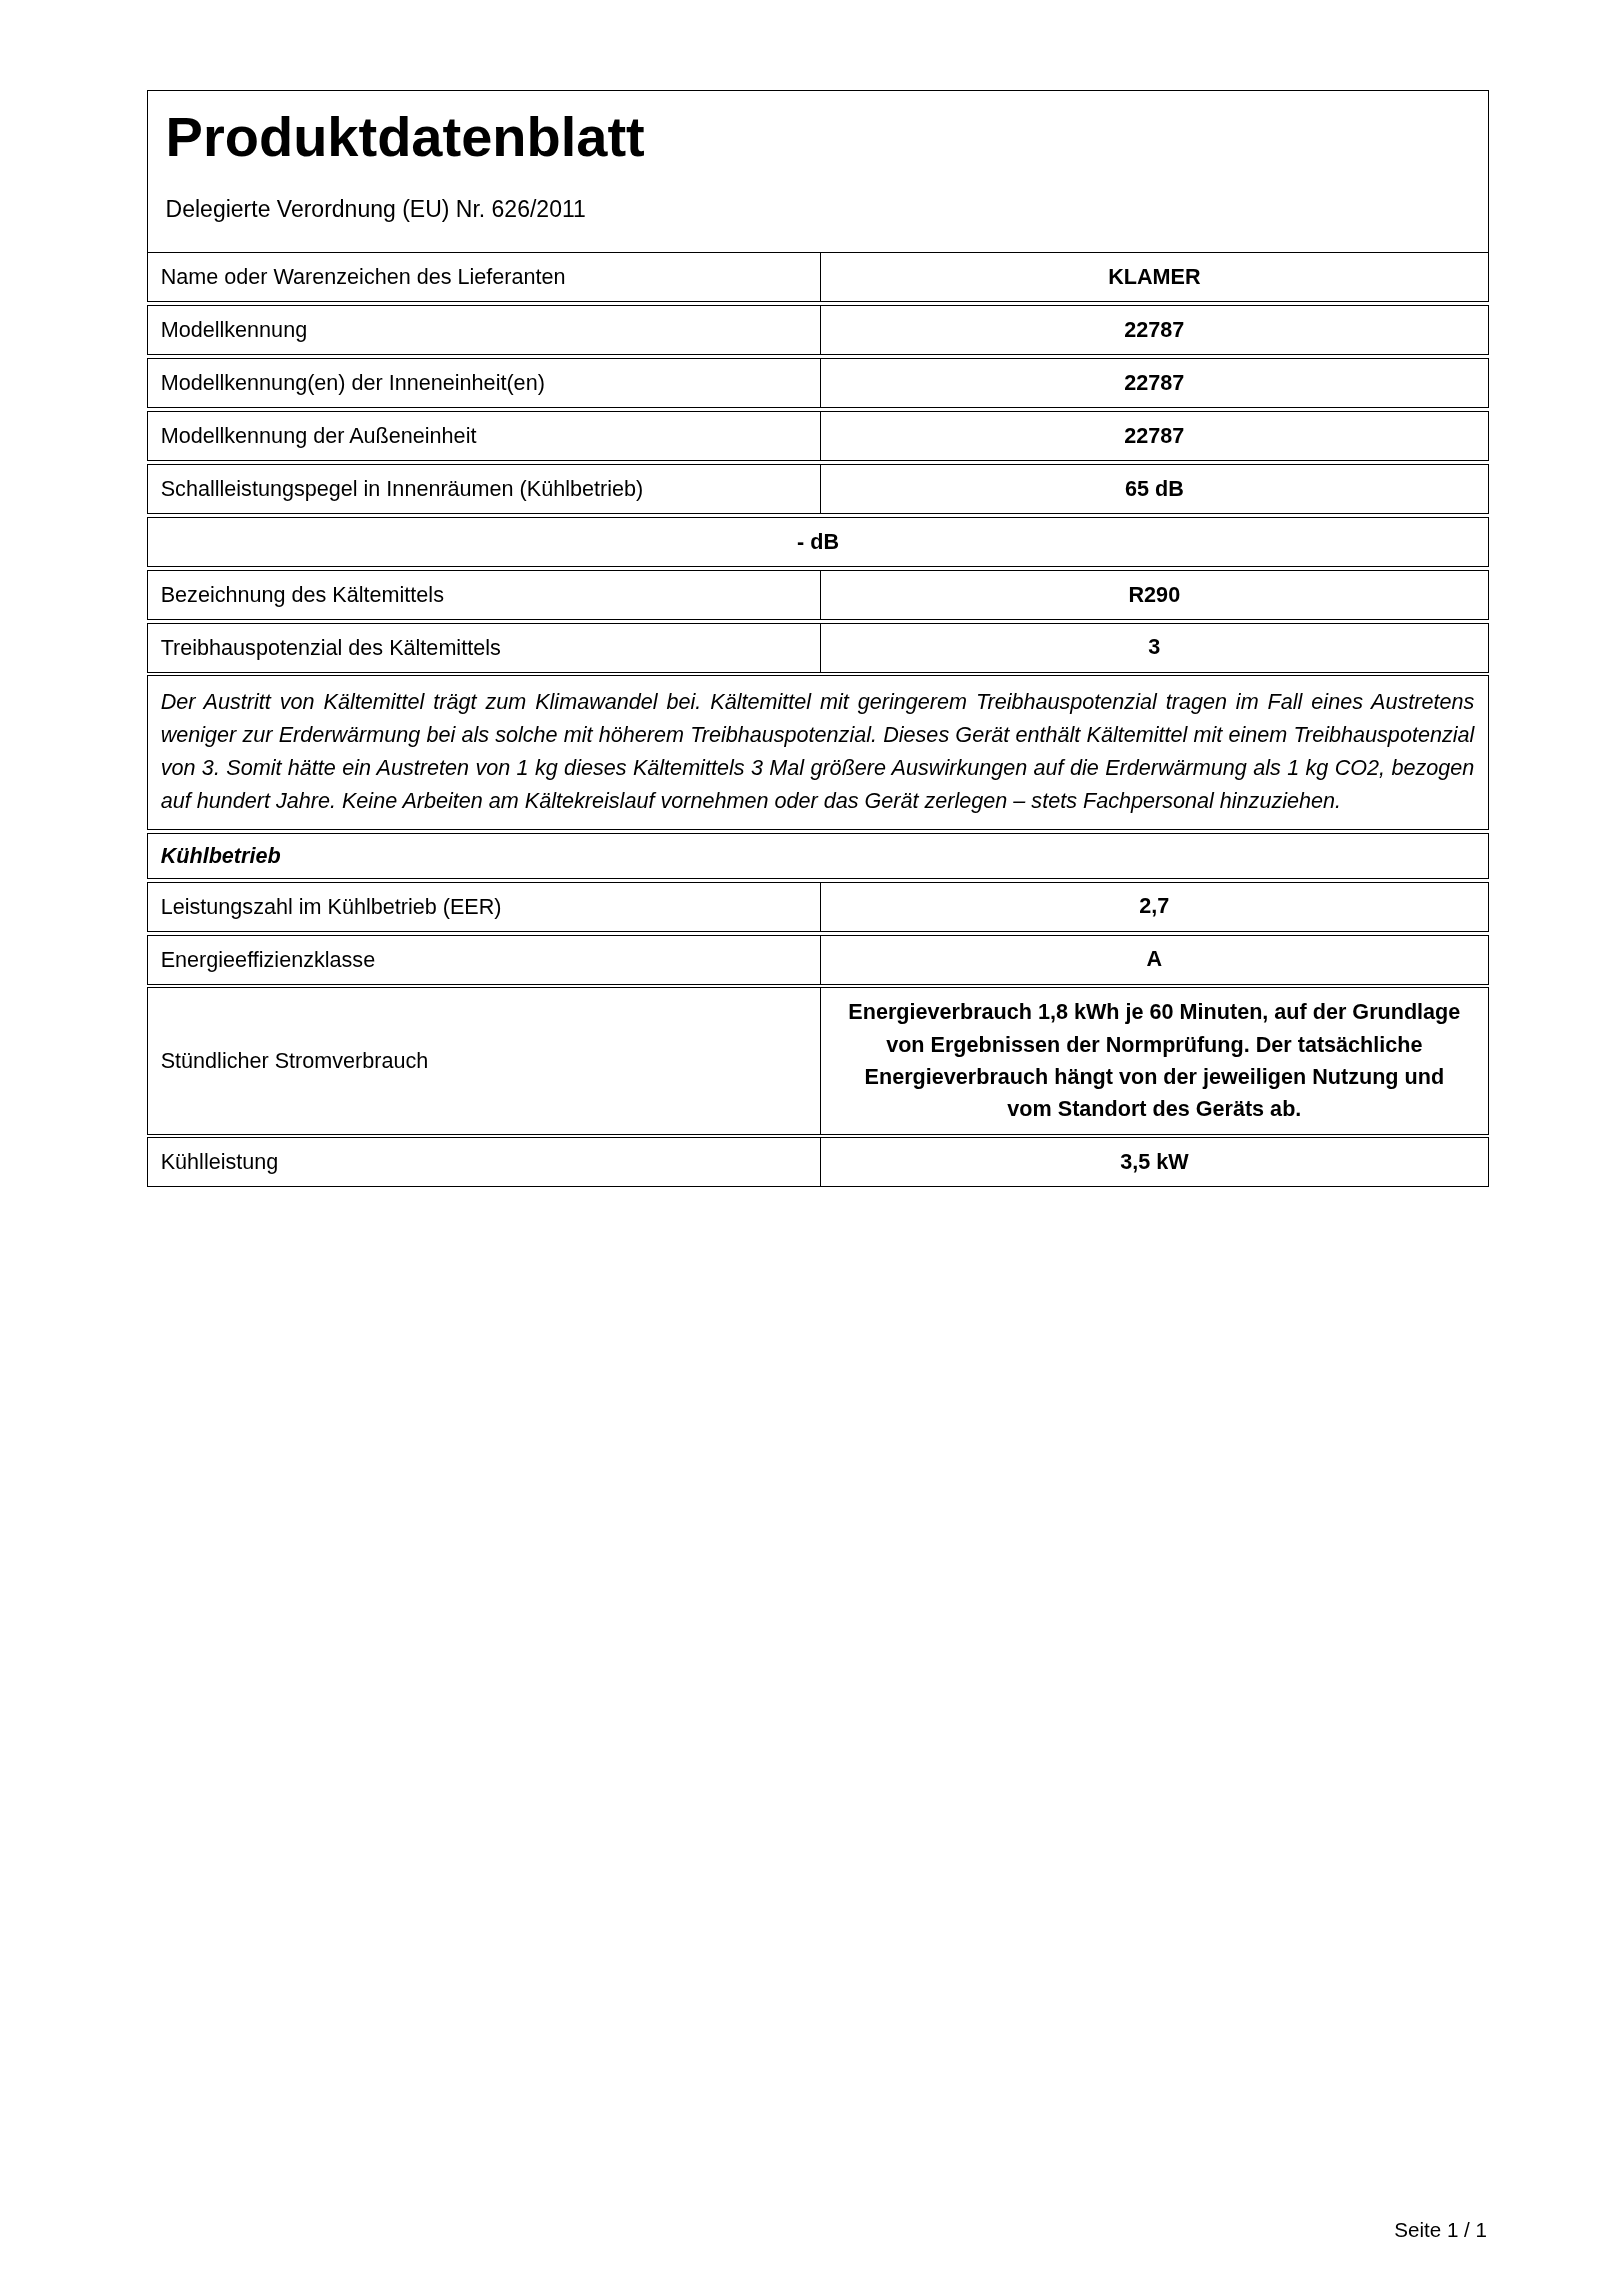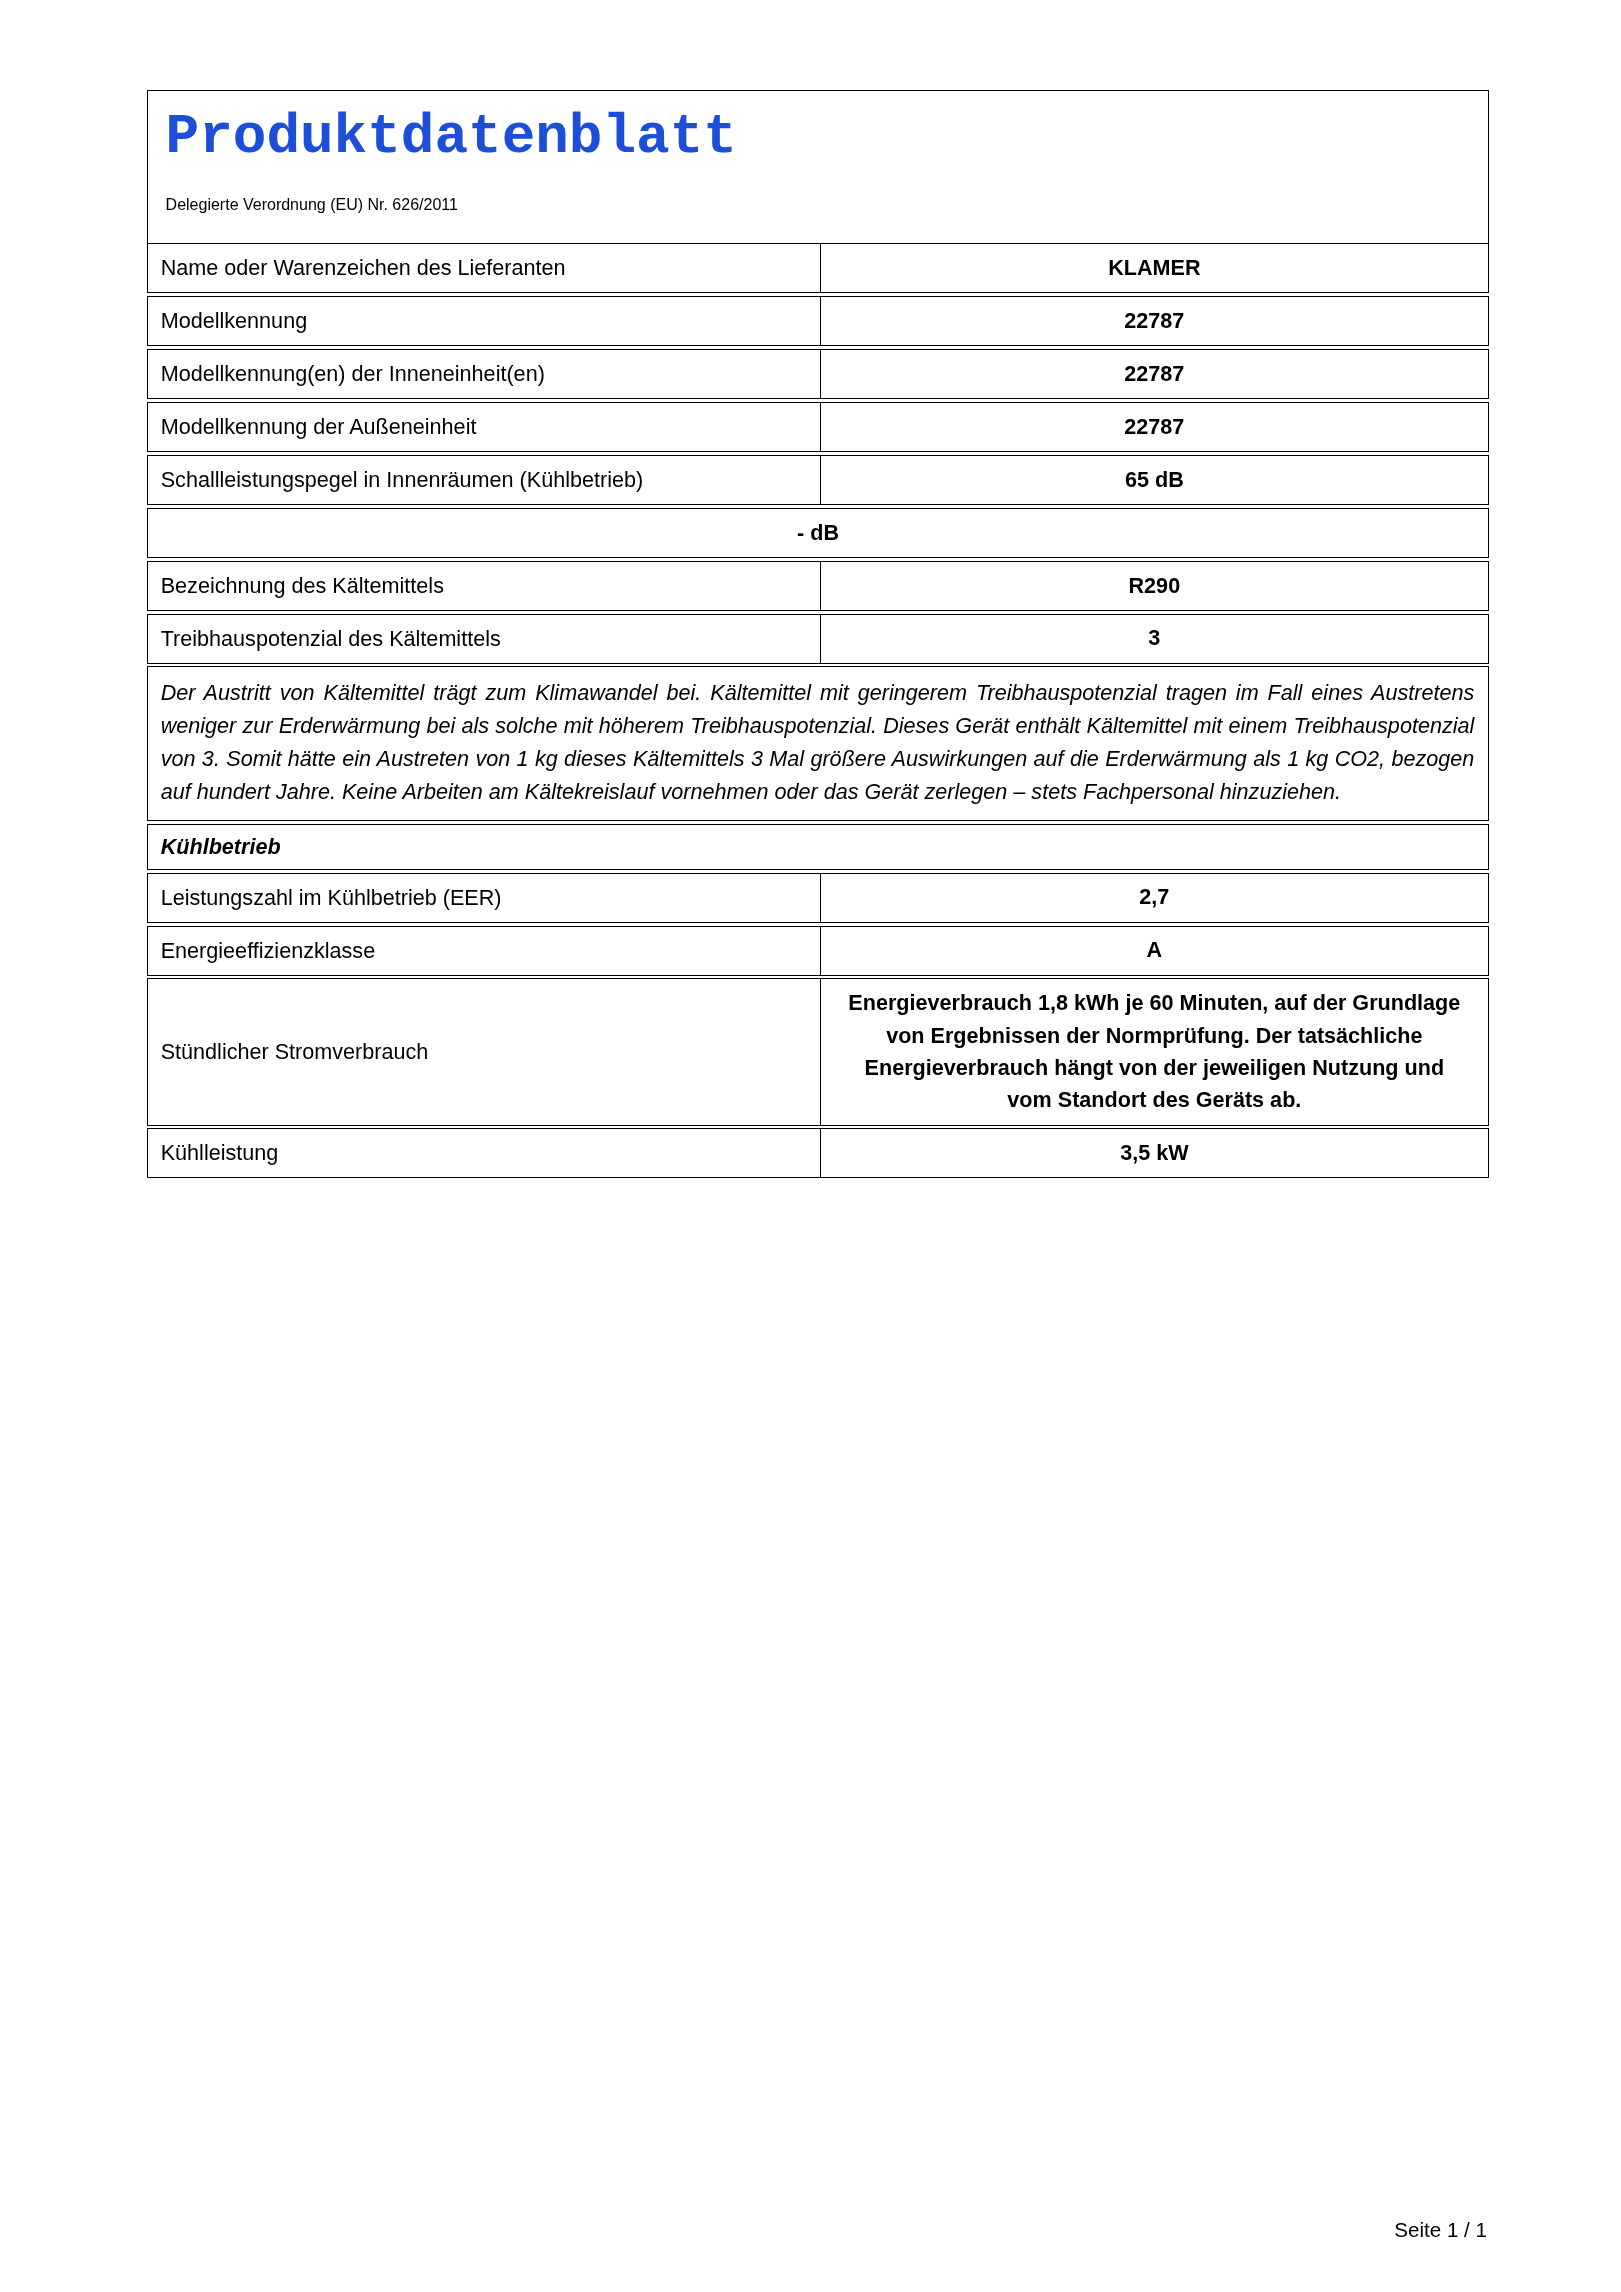--- a/index.html
+++ b/index.html
@@ -26,21 +26,21 @@
     padding: 13.7px 17.6px 29px 17.6px;
     box-sizing: border-box;
   }
   .title {
     font-size: 56px;
     font-weight: bold;
     margin: 0;
     line-height: 1.15;
   }
   .subtitle {
-    font-size: 16px;
+    font-size: 23px;
     margin-top: 27.4px;
   }
   .spec-table {
     width: 100%;
   }
   .row {
     display: flex;
     border: 1px solid #000;
     margin-bottom: 2.9px;
     min-height: 45px;
@@ -90,21 +90,21 @@
     font-size: 20.6px;
     margin-top: 40px;
   }
 </style>
 </head>
 <body>
 
 <div class="sheet">
 
   <div class="header-box">
-    <h1 class="title" style="color: #1d4ed8; font-family: Liberation Mono, monospace;">Produktdatenblatt</h1>
+    <h1 class="title" style="color: #000000;">Produktdatenblatt</h1>
     <div class="subtitle">Delegierte Verordnung (EU) Nr. 626/2011</div>
   </div>
 
   <div class="spec-table">
     <div id="rows-top">
         <div class="row">
           <div class="cell-label">Name oder Warenzeichen des Lieferanten</div>
           <div class="cell-value">KLAMER</div>
         </div>
         <div class="row">

